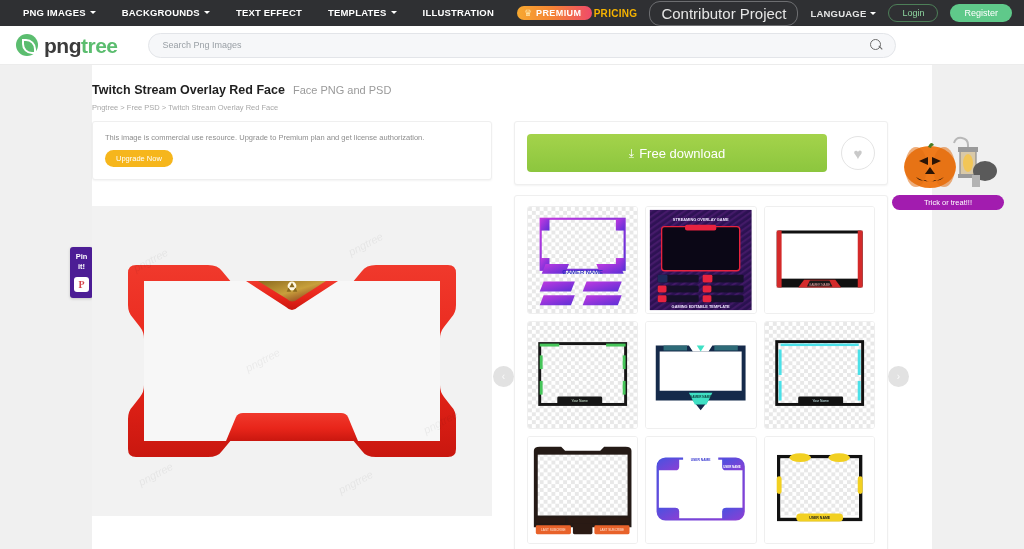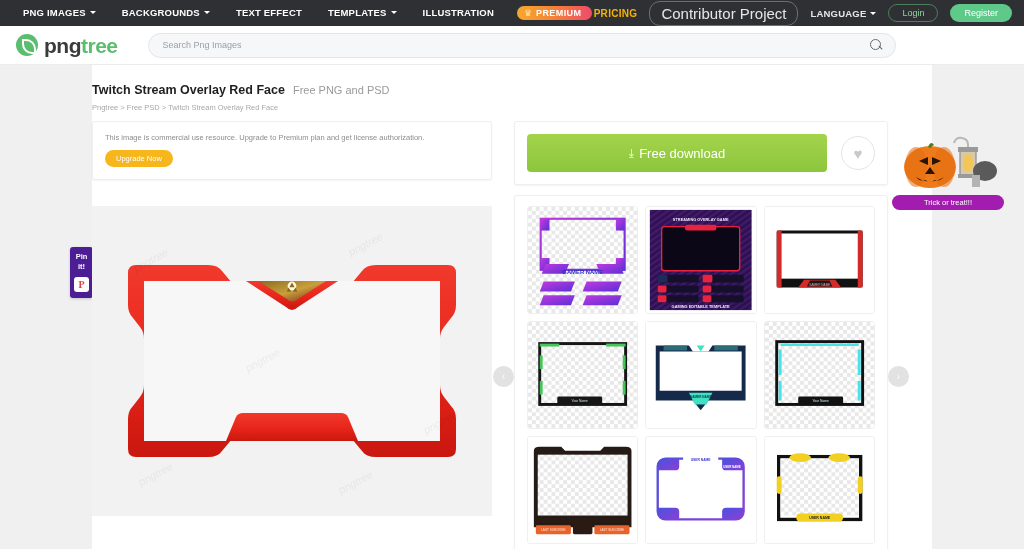--- a/index.html
+++ b/index.html
@@ -323,21 +323,21 @@
   <div class="pin-widget">
     <div class="pt">Pin</div>
     <div class="pt">it!</div>
     <div class="pin-circle">P</div>
   </div>
 
   <div class="content">
 
     <div class="title-row">
       <div class="title-main">Twitch Stream Overlay Red Face</div>
-      <div class="title-sub">Free PNG and PSD</div>
+      <div class="title-sub">Face PNG and PSD</div>
     </div>
     <div class="breadcrumb">Pngtree &gt; Free PSD &gt; Twitch Stream Overlay Red Face</div>
 
     <div class="cols">
 
       <div class="left-col">
         <div class="notice-card">
           <div class="notice-text">This image is commercial use resource. Upgrade to Premium plan and get license authorization.</div>
           <div class="upgrade-btn">Upgrade Now</div>
         </div>

